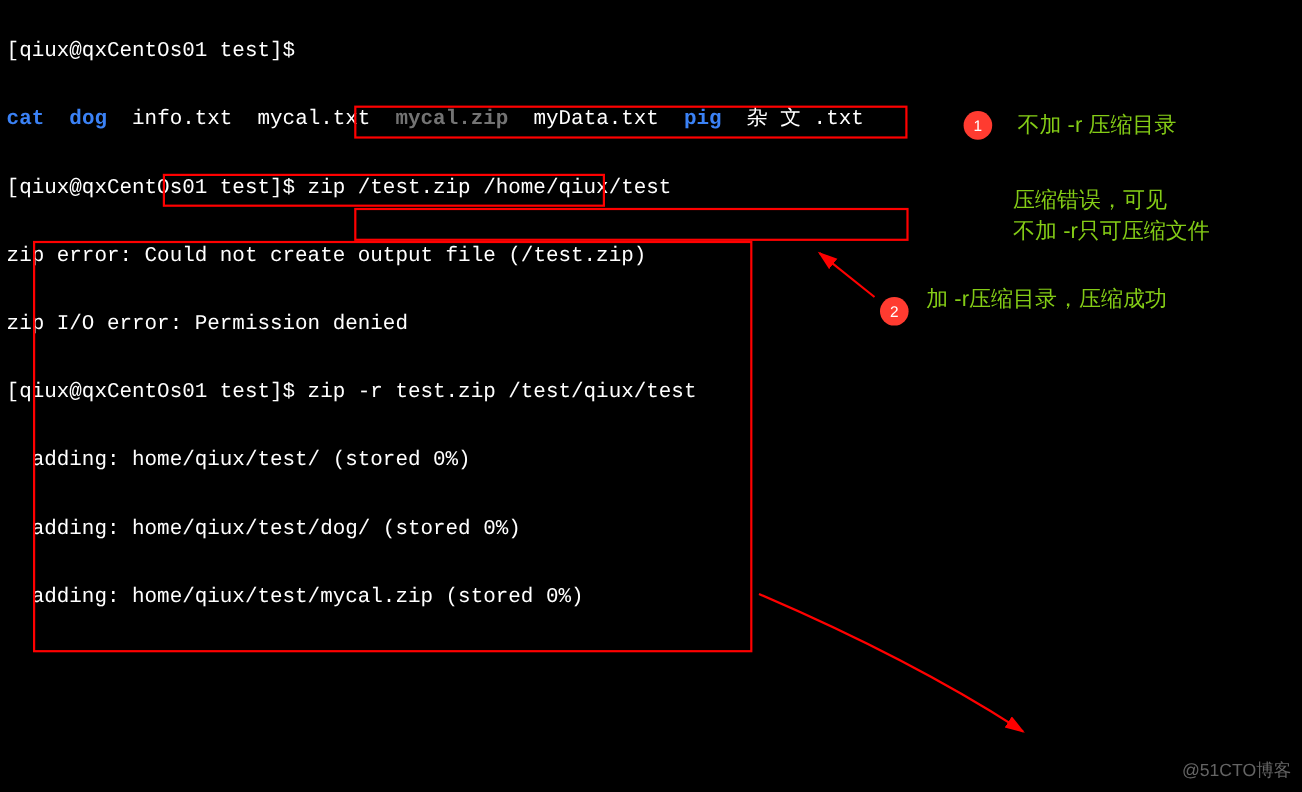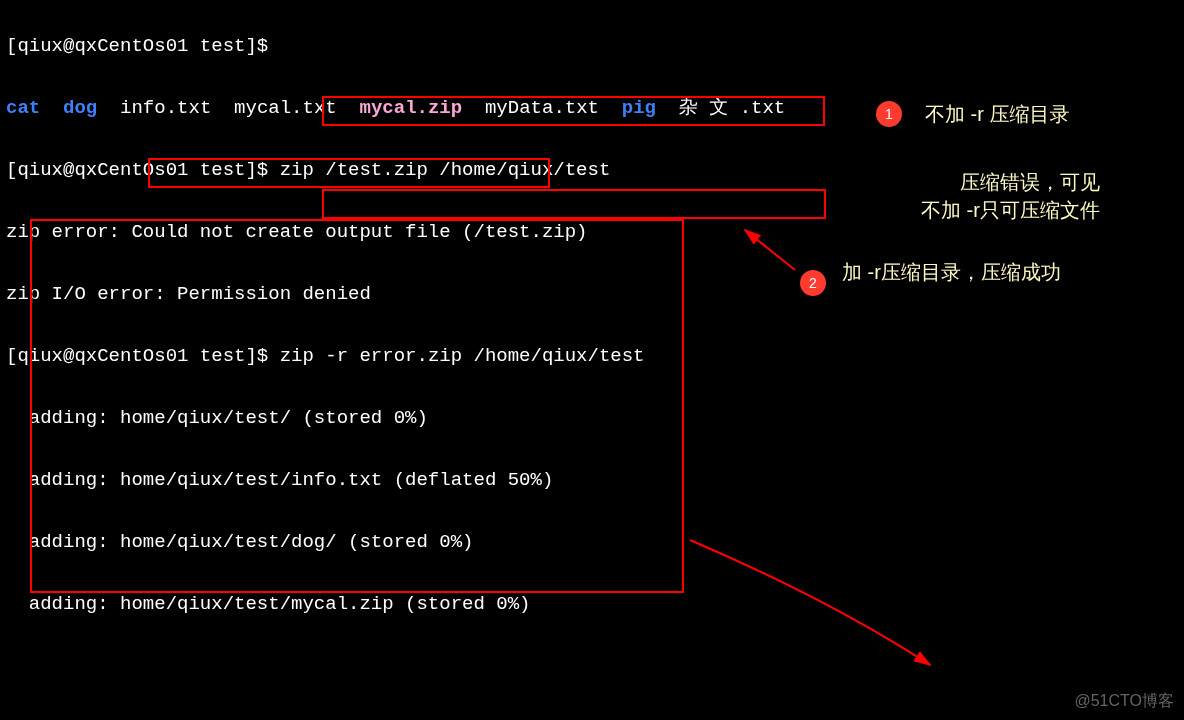--- a/index.html
+++ b/index.html
@@ -15,21 +15,21 @@
     overflow: hidden;
     font-weight: 500;
   }
   .terminal {
     position: absolute;
     top: 0; left: 0;
     padding-left: 6px;
     padding-top: 0px;
     white-space: pre;
   }
-  .red { color: #f9a8d4; font-weight: bold; }
+  .red { color: #737373; font-weight: bold; }
   .blue { color: #3b82f6; font-weight: bold; }
   .box {
     position: absolute;
     border: 2px solid #ff0000;
     pointer-events: none;
   }
   .arrow {
     position: absolute;
     pointer-events: none;
   }
@@ -39,48 +39,46 @@
     border-radius: 50%;
     background: #ff3b30;
     color: #fff;
     font-size: 14px;
     line-height: 26px;
     text-align: center;
     font-family: Arial, sans-serif;
   }
   .note {
     position: absolute;
-    color: #fef9c3;
+    color: #84cc16;
     font-family: "Microsoft YaHei", Arial, sans-serif;
     font-size: 20px;
     line-height: 28px;
     white-space: pre;
-    text-align: right;
   }
   .watermark {
     position: absolute;
     right: 10px;
     bottom: 4px;
     color: #646464;
     font-size: 16px;
     font-family: Arial, sans-serif;
   }
 </style>
 </head>
 <body>
 
 <div class="terminal">
 <div><span>[qiux@qxCentOs01 test]$</span></div>
 <div><span class="blue">cat</span>  <span class="blue">dog</span>  <span>info.txt</span>  <span>mycal.txt</span>  <span class="red">mycal.zip</span>  <span>myData.txt</span>  <span class="blue">pig</span>  <span>杂 文 .txt</span></div>
 <div><span>[qiux@qxCentOs01 test]$</span><span> zip /test.zip /home/qiux/test</span></div>
 <div><span>zip error: </span><span>Could not create output file</span><span> (/test.zip)</span></div>
 <div>zip I/O error: Permission denied</div>
-<div><span>[qiux@qxCentOs01 test]$</span><span> zip -r error.zip /home/qiux/test</span></div>
+<div><span>[qiux@qxCentOs01 test]$</span><span> zip -r test.zip /test/qiux/test</span></div>
 <div>  adding: home/qiux/test/ (stored 0%)</div>
-<div>  adding: home/qiux/test/info.txt (deflated 50%)</div>
 <div>  adding: home/qiux/test/dog/ (stored 0%)</div>
 <div>  adding: home/qiux/test/mycal.zip (stored 0%)</div>
 
 
 
 
 
 
 
 

